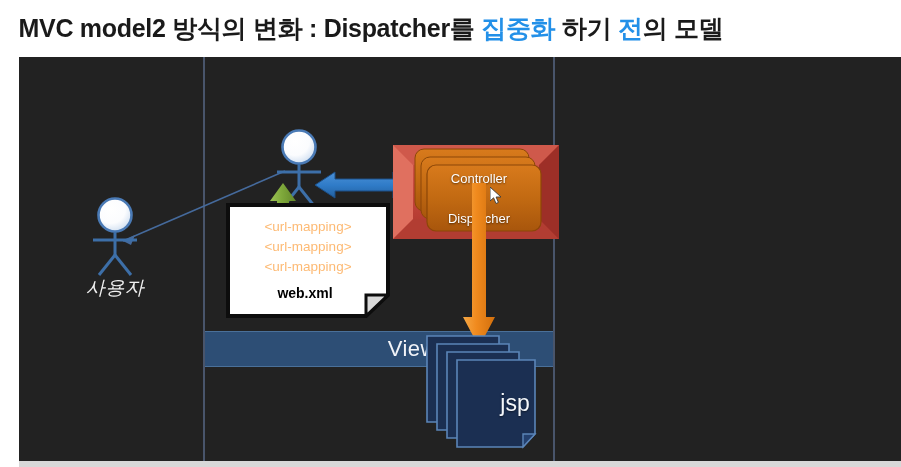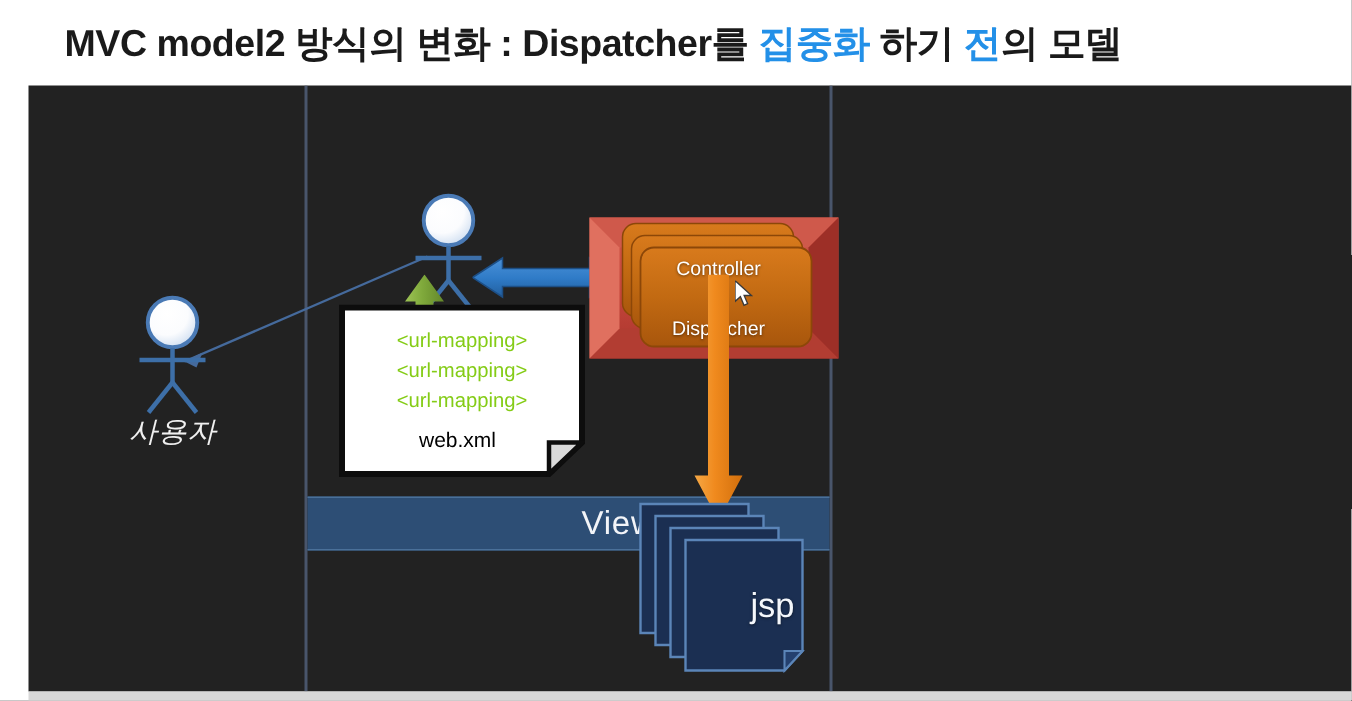--- a/index.html
+++ b/index.html
@@ -18,21 +18,21 @@
 
   
   #slide-title {
     position: absolute;
     left: 0;
     top: 0;
     width: 754px;
     height: 57px;
     display: flex;
     align-items: center;
-    justify-content: flex-end;
+    justify-content: center;
     background: #ffffff;
   }
   #slide-title .title-text {
     font-size: 25px;
     font-weight: bold;
     color: #1a1a1a;
     letter-spacing: -0.3px;
     white-space: nowrap;
     transform: translateX(-6px);
   }
@@ -185,33 +185,33 @@
     top: 146px;
     width: 164px;
     height: 115px;
   }
   #webxml-doc .doc-lines {
     position: absolute;
     left: 0;
     top: 14px;
     width: 164px;
     text-align: center;
-    color: #84cc16;
+    color: #fdba74;
     font-size: 13.5px;
     line-height: 20px;
   }
   #webxml-doc .doc-filename {
     position: absolute;
     left: 0;
     top: 82px;
     width: 158px;
     text-align: center;
     color: #000000;
     font-size: 14px;
-    font-weight: normal;
+    font-weight: bold;
   }
 
   
   #jsp-stack {
     position: absolute;
     left: 406px;
     top: 277px;
     width: 118px;
     height: 116px;
   }

